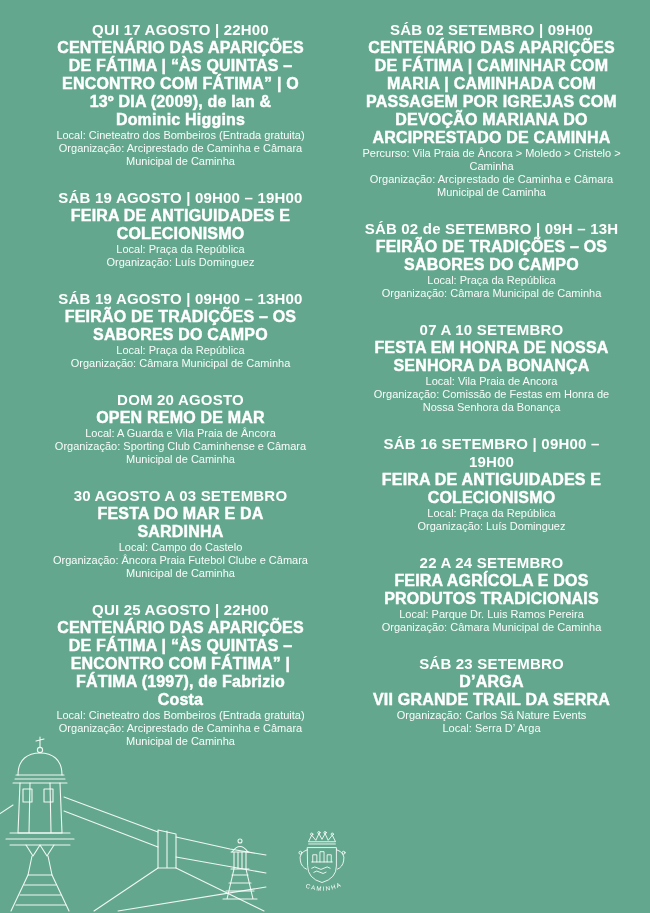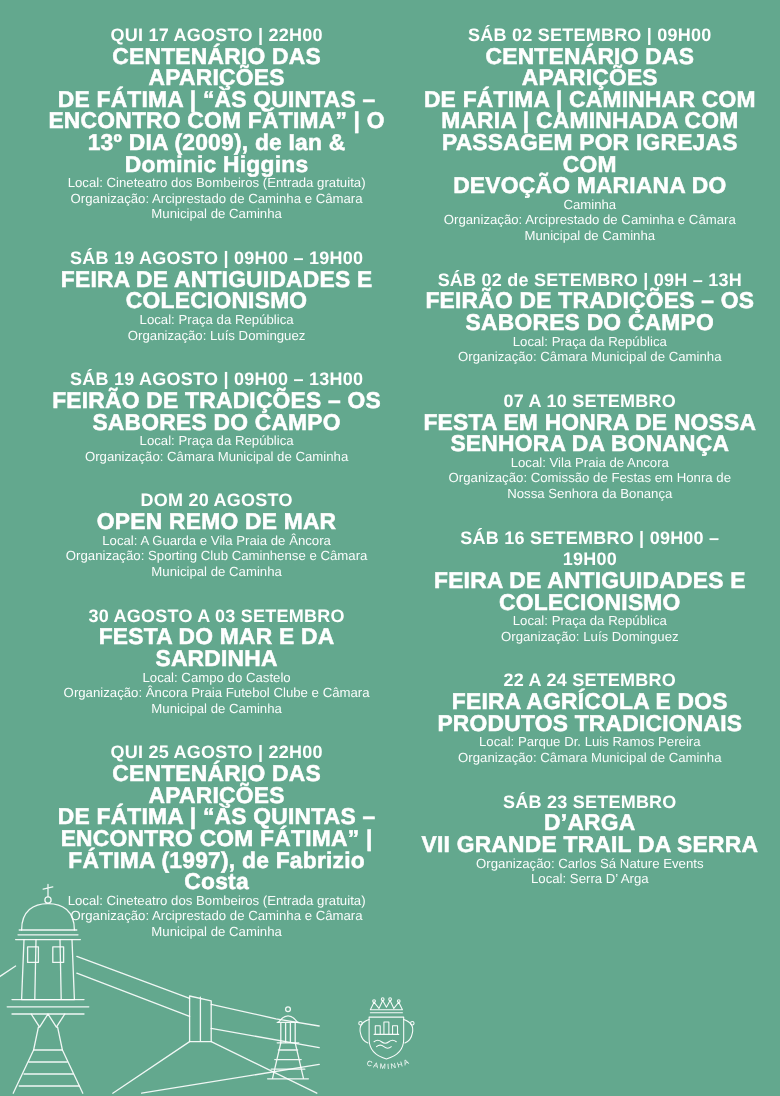--- a/index.html
+++ b/index.html
@@ -17,21 +17,21 @@
     display:grid;
     grid-template-columns:1fr 1fr;
     column-gap:22px;
     text-align:center;
   }
   .event{margin-bottom:21px;}
   .event-date{
     font-size:15px;font-weight:700;line-height:18px;letter-spacing:.2px;
   }
   .event-title{
-    font-size:19px;font-weight:700;line-height:18px;letter-spacing:.2px;
+    font-size:16px;font-weight:700;line-height:18px;letter-spacing:.2px;
     -webkit-text-stroke:.45px #ffffff;
   }
   .event-detail{
     font-size:11px;font-weight:400;line-height:13px;
     color:rgba(255,255,255,.97);
   }
   .fort{
     position:absolute;left:-2px;bottom:0;
     width:272px;height:178px;
   }
@@ -100,20 +100,22 @@
       </div>
     </div>
   <div class="column">
       <div class="event">
         <div class="event-date">SÁB 02 SETEMBRO | 09H00</div>
         <div class="event-title">CENTENÁRIO DAS APARIÇÕES</div>
         <div class="event-title">DE FÁTIMA | CAMINHAR COM</div>
         <div class="event-title">MARIA | CAMINHADA COM</div>
         <div class="event-title">PASSAGEM POR IGREJAS COM</div>
         <div class="event-title">DEVOÇÃO MARIANA DO</div>
+        <div class="event-title">ARCIPRESTADO DE CAMINHA</div>
+        <div class="event-detail">Percurso: Vila Praia de Âncora &gt; Moledo &gt; Cristelo &gt;</div>
         <div class="event-detail">Caminha</div>
         <div class="event-detail">Organização: Arciprestado de Caminha e Câmara</div>
         <div class="event-detail">Municipal de Caminha</div>
       </div>
       <div class="event">
         <div class="event-date">SÁB 02 de SETEMBRO | 09H – 13H</div>
         <div class="event-title">FEIRÃO DE TRADIÇÕES – OS</div>
         <div class="event-title">SABORES DO CAMPO</div>
         <div class="event-detail">Local: Praça da República</div>
         <div class="event-detail">Organização: Câmara Municipal de Caminha</div>

